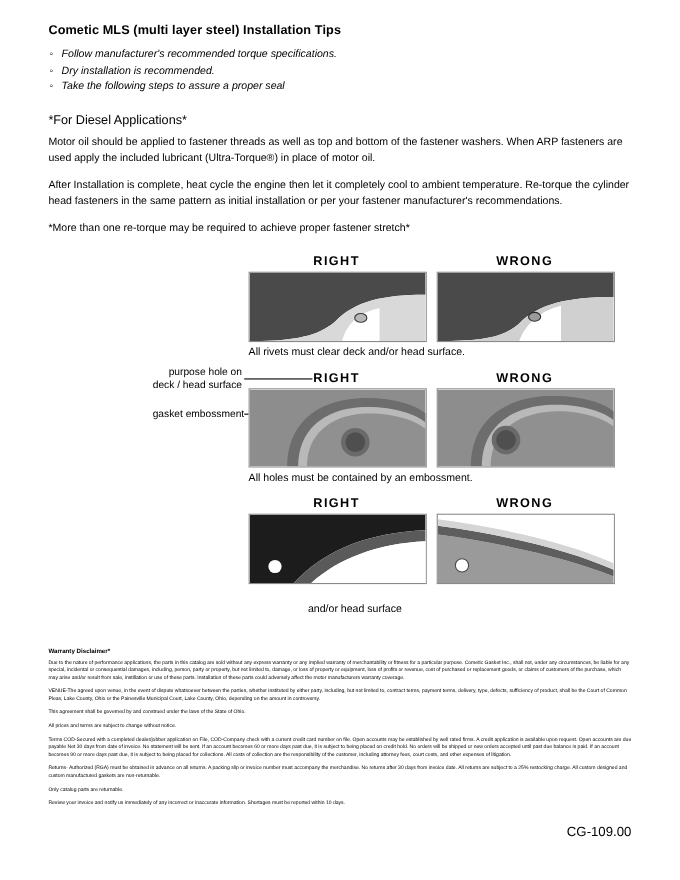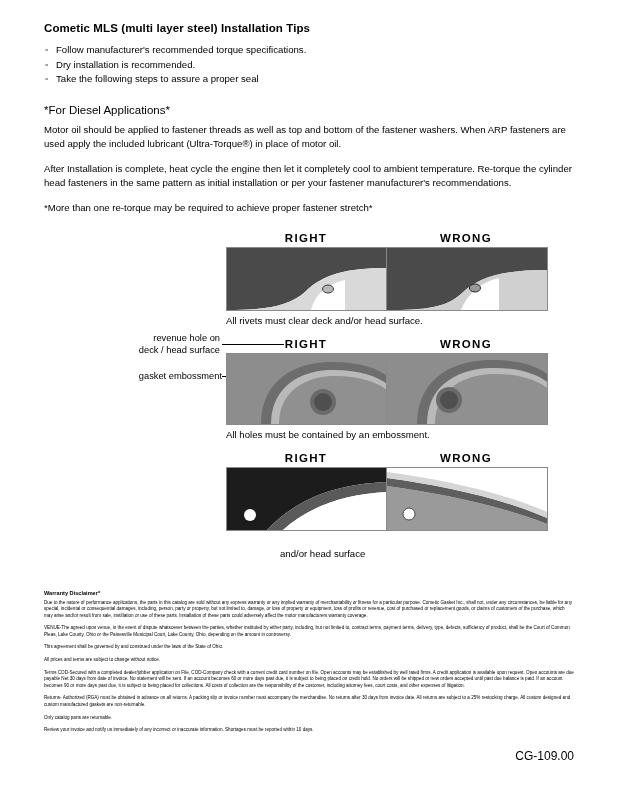--- a/index.html
+++ b/index.html
@@ -31,20 +31,21 @@
   .bullets {
     margin: 0;
     padding: 0;
     list-style: none;
   }
   .bullets li {
     font-size: 9.6px;
     line-height: 14.5px;
     padding-left: 12px;
     position: relative;
+    font-style: italic;
   }
   .bullets li::before {
     content: "\25E6";
     position: absolute;
     left: 1px;
     top: 0;
     font-size: 9.6px;
   }
   .sub-bullets {
     margin: 0;
@@ -78,20 +79,21 @@
     margin-bottom: 0;
   }
 
   
   .figures {
     margin-top: 16px;
     position: relative;
   }
   .fig-row {
     display: flex;
+    gap: 11px;
     justify-content: flex-start;
     margin-left: 182px;
   }
   .fig-col {
     width: 160px;
   }
   .fig-label {
     text-align: center;
     font-size: 11.5px;
     font-weight: bold;
@@ -187,21 +189,21 @@
 
   <h2 class="section-title">*For Diesel Applications*</h2>
   <p class="body-text">Motor oil should be applied to fastener threads as well as top and bottom of the fastener washers. When ARP fasteners are used apply the included lubricant (Ultra-Torque®) in place of motor oil.</p>
   <p class="body-text">After Installation is complete, heat cycle the engine then let it completely cool to ambient temperature. Re-torque the cylinder head fasteners in the same pattern as initial installation or per your fastener manufacturer's recommendations.</p>
   <p class="body-text last">*More than one re-torque may be required to achieve proper fastener stretch*</p>
 
   <div class="figures">
 
     <div class="callouts">
       <div class="callout-1">
-        <span>revenue hole on</span><br>
+        <span>purpose hole on</span><br>
         <span>deck / head surface</span>
       </div>
       <div class="callout-2">gasket embossment</div>
       <div class="leader" style="right:-58px; top:12px; width:62px;"></div>
       <div class="leader" style="right:-52px; top:44px; width:56px;"></div>
     </div>
 
     <div class="fig-row">
       <div class="fig-col">
         <div class="fig-label">RIGHT</div>

